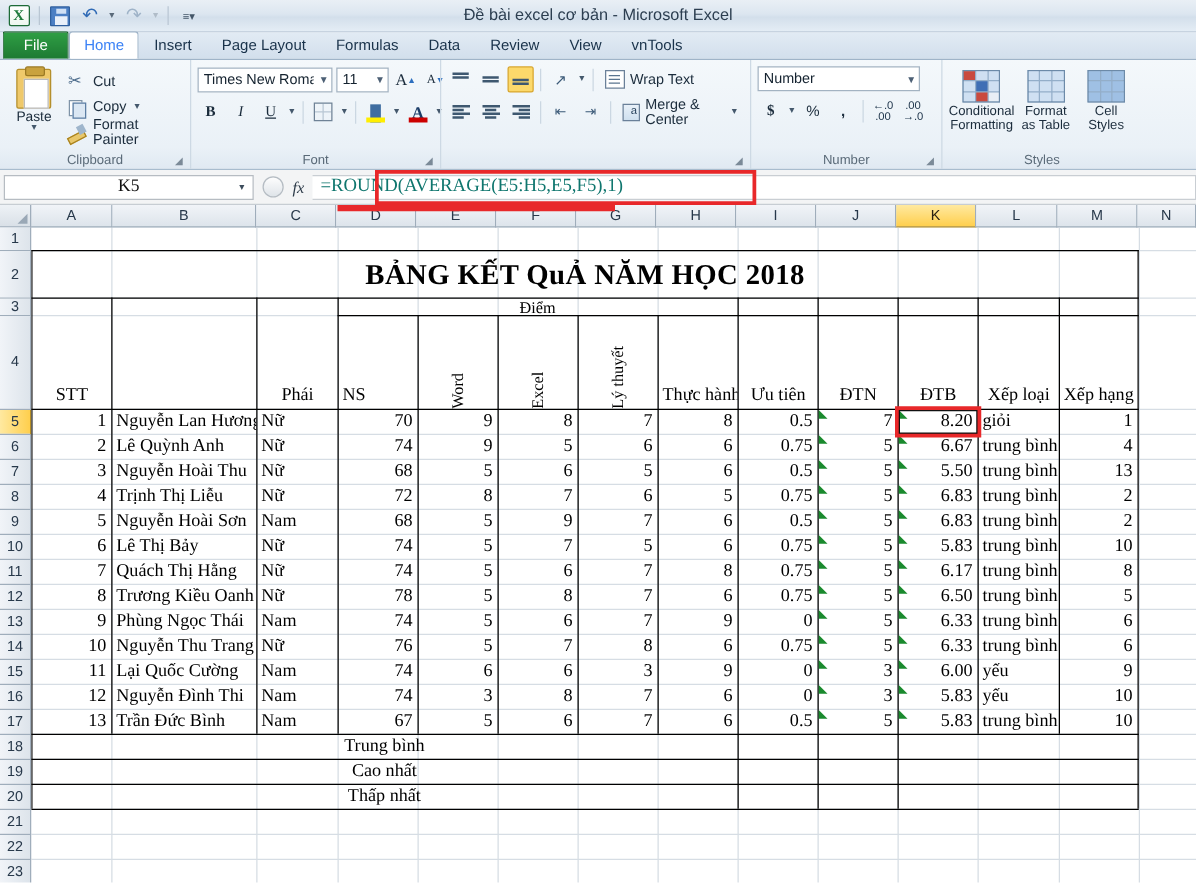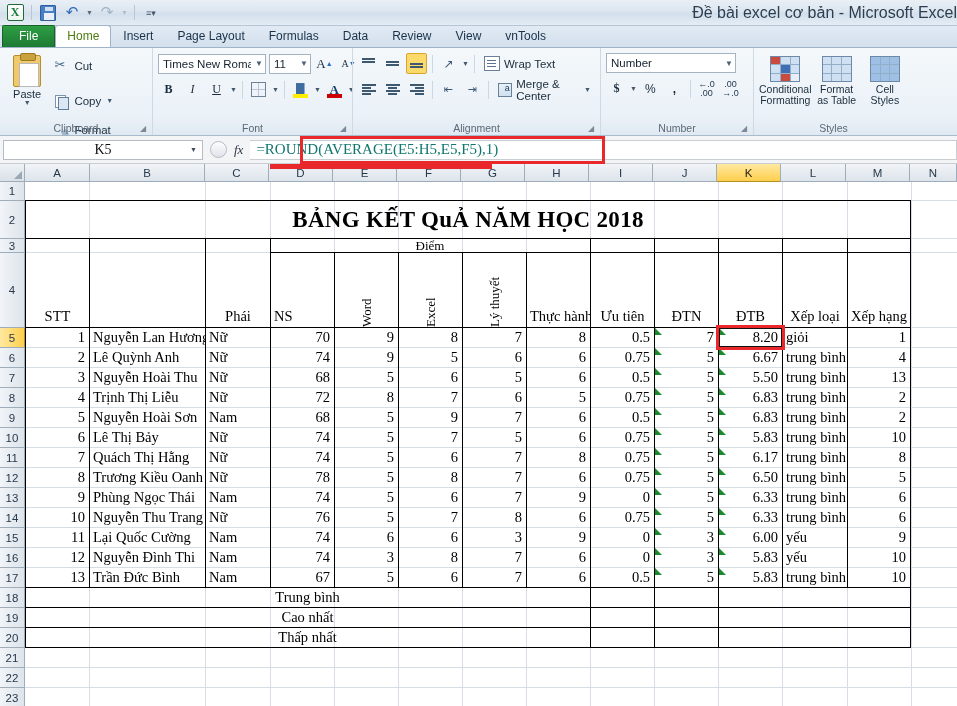--- a/index.html
+++ b/index.html
@@ -30,42 +30,42 @@
     font-family:"Liberation Serif", serif;
   }
   .sep-v { width:1px;height:15px;background:#b9c6d3; margin:0 3px; }
   .save-ico { width:16px;height:16px;background:#4b7fc4;border:1px solid #2f5f9e;border-radius:1px;position:relative; }
   .save-ico:after{content:"";position:absolute;left:3px;top:7px;width:10px;height:7px;background:#e9f0fa;}
   .save-ico:before{content:"";position:absolute;left:4px;top:1px;width:8px;height:4px;background:#cfe0f5;}
   .undo-ico, .redo-ico { font-size:15px; color:#2f6ab5; line-height:1; font-family:"DejaVu Sans",sans-serif;}
   .redo-ico { color:#9fb3c8; }
   .tiny-caret { font-size:7px; color:#5a6a7a; }
   .title-text {
-    position:absolute; left:0; right:0; top:4px; text-align:right;
-    font-size:16px; color:#2c3e50;
+    position:absolute; left:0; right:0; top:4px; text-align:center;
+    font-size:13px; color:#2c3e50;
   }
 
   
   .tabstrip {
     height:22px; background:linear-gradient(180deg,#e2ebf4,#d2dfec);
     border-bottom:1px solid #9fb4c8; position:relative; display:flex; align-items:flex-end;
     padding-left:2px;
   }
   .tab {
     padding:3px 11px 4px 11px; font-size:12px; color:#19324a; cursor:pointer;
     border:1px solid transparent; border-bottom:none;
     border-radius:3px 3px 0 0; line-height:14px;
   }
   .tab.file {
     background:linear-gradient(180deg,#2f9e44,#1d7a33);
     color:#fff; border-color:#176327; padding:3px 16px 4px 16px; font-weight:normal;
     border-radius:2px 2px 0 0;
   }
   .tab.active {
-    background:#fff; border-color:#9fb4c8; color:#4d7c0f;
+    background:#fff; border-color:#9fb4c8; color:#3b82f6;
     position:relative; z-index:3;
   }
 
   
   .ribbon {
     height:88px; background:linear-gradient(180deg,#f4f8fb 0%, #eaf1f7 80%, #e0e9f2 100%);
     border-bottom:1px solid #a8bcce; display:flex; position:relative;
   }
   .group { position:relative; height:100%; padding:3px 5px 0 5px; display:flex; flex-direction:column; }
   .group + .group { border-left:1px solid #cdd9e4; }
@@ -73,21 +73,21 @@
   .group-body { flex:1; display:flex; align-items:flex-start; padding-top:2px; }
   .dlg-launch { position:absolute; bottom:2px; right:3px; width:9px;height:9px; color:#7b8a98; font-size:8px;}
 
   
   .paste-btn{ width:46px; display:flex;flex-direction:column;align-items:center; padding-top:2px; cursor:pointer;}
   .clipboard-icon{ width:28px;height:32px;background:#efc96b;border:1px solid #b48f2c;border-radius:2px;position:relative;}
   .clipboard-icon:before{content:"";position:absolute;left:6px;top:-3px;width:14px;height:6px;background:#c9a23e;border:1px solid #9c7a24;border-radius:2px;}
   .clipboard-icon:after{content:"";position:absolute;left:5px;top:7px;width:18px;height:22px;background:#fff;border:1px solid #b9b9b9;}
   .paste-lbl{font-size:11px;color:#1b2c3c;margin-top:1px;}
   .mini-caret{font-size:7px;color:#44586c;line-height:6px;}
-  .cb-items{ display:flex;flex-direction:column; gap:17px; padding-top:4px; padding-left:4px;}
+  .cb-items{ display:flex;flex-direction:column; gap:2px; padding-top:4px; padding-left:4px;}
   .cb-item{ display:flex;align-items:center;gap:5px;font-size:11.5px;color:#1b2c3c;cursor:pointer;height:18px;}
   .gi{width:16px;height:16px;display:inline-block;position:relative;flex:none;}
   .ic-cut:before{content:"\2702";font-size:13px;color:#4a6a8a;position:absolute;left:1px;top:-1px;}
   .ic-copy:before{content:"";position:absolute;left:2px;top:2px;width:9px;height:11px;background:#fff;border:1px solid #7f94a8;}
   .ic-copy:after{content:"";position:absolute;left:5px;top:4px;width:9px;height:11px;background:#dbe7f3;border:1px solid #5c7ea3;}
   .ic-brush:before{content:"";position:absolute;left:1px;top:9px;width:13px;height:4px;background:#e8c76a;transform:rotate(-28deg);border:1px solid #a8821f;}
   .ic-brush:after{content:"";position:absolute;left:9px;top:2px;width:6px;height:7px;background:#9fb6cc;transform:rotate(-28deg);}
 
   
   .row { display:flex; align-items:center; gap:3px; }
@@ -398,21 +398,20 @@
             <span style="font-size:11px;color:#3c5a78">⇥</span>
           </div>
         <div class="sep-g"></div>
         <div class="btn" style="min-width:auto;padding:0 3px;gap:4px">
           <span class="mc-ico"></span>
           <span class="lbl-s">Merge &amp; Center</span>
           <span class="mini-caret">▼</span>
         </div>
       </div>
     </div>
-    <div class="group-label">Alignment</div>
     <div class="dlg-launch">◢</div>
   </div>
 
   <div class="group" style="width:153px">
     <div class="group-body" style="flex-direction:column;">
       <div class="row">
         <div class="combo numfmt">
           <span class="cv">Number</span>
           <span class="cc">▼</span>
         </div>

